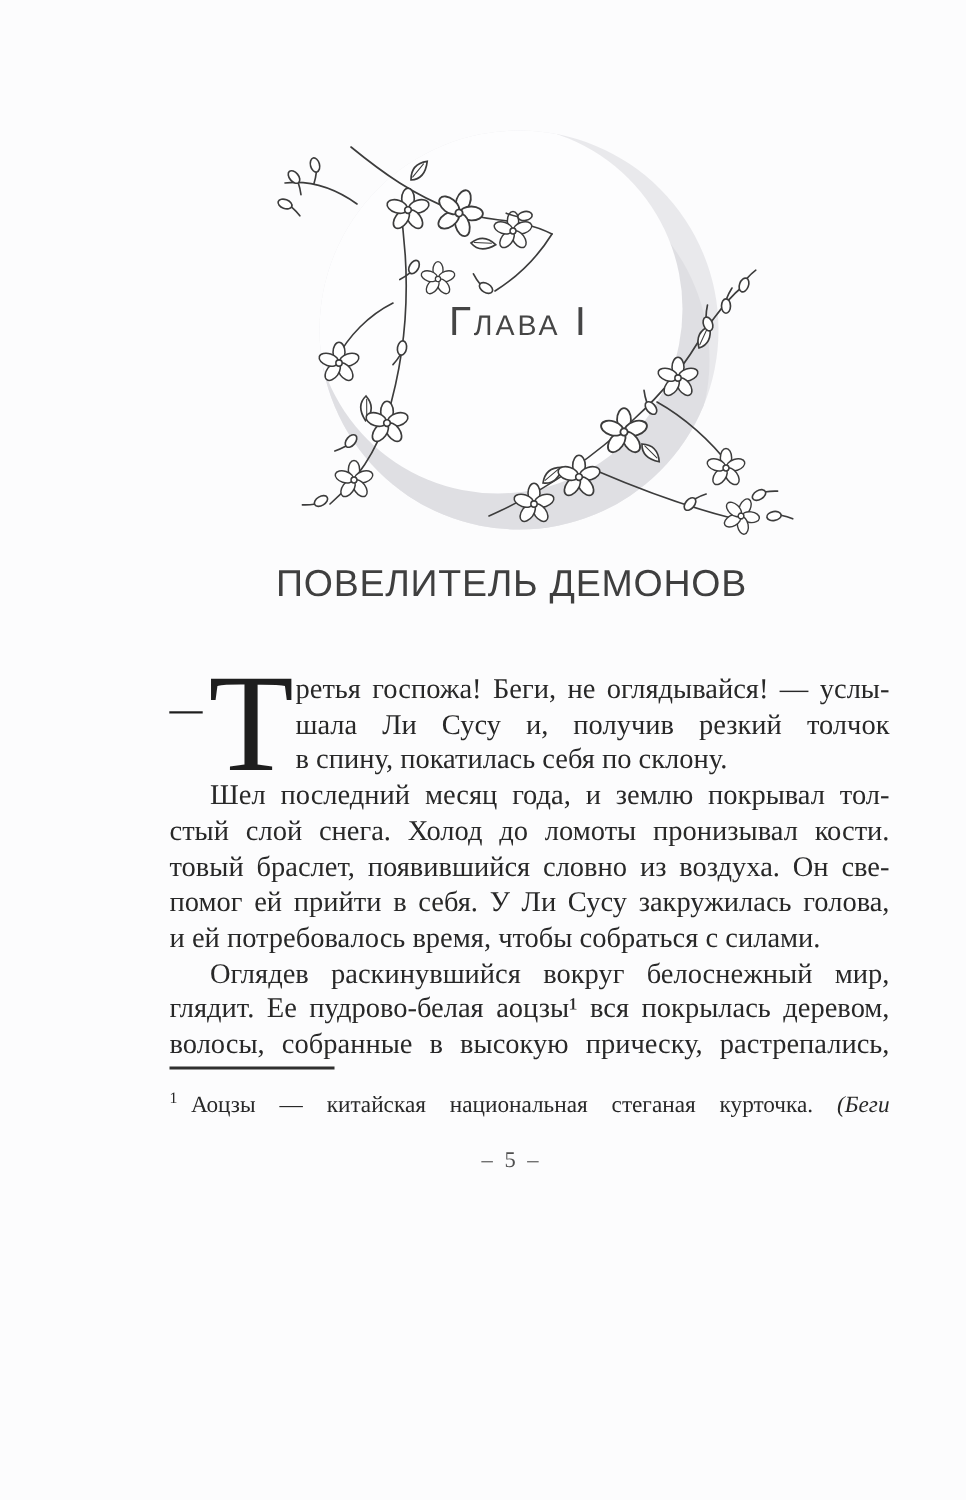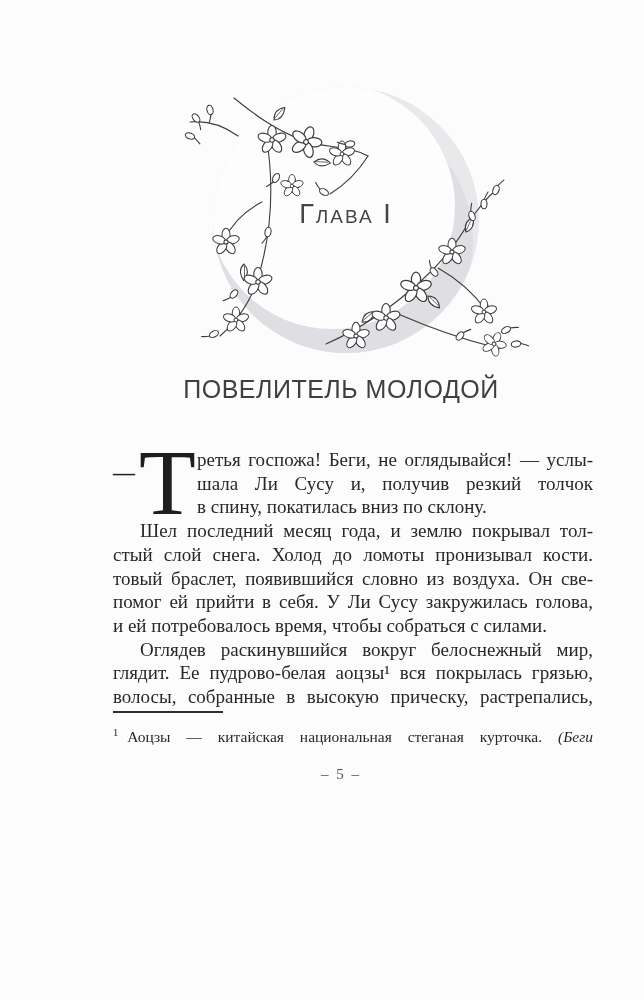--- a/index.html
+++ b/index.html
@@ -166,44 +166,44 @@
         <use href="#bud" transform="translate(318,190) rotate(140)"></use>
         <use href="#bud" transform="translate(390,248) rotate(240)"></use>
         <use href="#bud" transform="translate(400,262) rotate(260)"></use>
         <use href="#bud" transform="translate(344,254) rotate(220)"></use>
       </g>
     </svg>
     <div class="chapter-label">Глава I</div>
   </div>
 
   <h1 class="title">
-    <div>ПОВЕЛИТЕЛЬ МОЛОДОЙ</div>
+    <div>ПОВЕЛИТЕЛЬ ДЕМОНОВ</div>
   </h1>
 
   <div class="para first">
     <span class="dropcap">
       <span class="dash">—</span>
       <span class="letter">Т</span>
     </span>
     <div class="line">ретья госпожа! Беги, не оглядывайся! — услы-</div>
     <div class="line">шала Ли Сусу и, получив резкий толчок</div>
-    <div class="line last">в спину, покатилась вниз по склону.</div>
+    <div class="line last">в спину, покатилась себя по склону.</div>
   </div>
 
   <div class="para">
     <div class="line indent">Шел последний месяц года, и землю покрывал тол-</div>
     <div class="line">стый слой снега. Холод до ломоты пронизывал кости.</div>
     <div class="line">товый браслет, появившийся словно из воздуха. Он све-</div>
     <div class="line">помог ей прийти в себя. У Ли Сусу закружилась голова,</div>
     <div class="line last">и ей потребовалось время, чтобы собраться с силами.</div>
   </div>
 
   <div class="para">
     <div class="line indent">Оглядев раскинувшийся вокруг белоснежный мир,</div>
-    <div class="line">глядит. Ее пудрово-белая аоцзы¹ вся покрылась грязью,</div>
+    <div class="line">глядит. Ее пудрово-белая аоцзы¹ вся покрылась деревом,</div>
     <div class="line">волосы, собранные в высокую прическу, растрепались,</div>
   </div>
 
   <div class="footnote-divider"></div>
   <div class="footnote">
     <div class="line"><sup>1</sup><span>Аоцзы — китайская национальная стеганая курточка.</span> <i>(Беги</i></div>
   </div>
 
   <div class="page-number">– 5 –</div>
 

